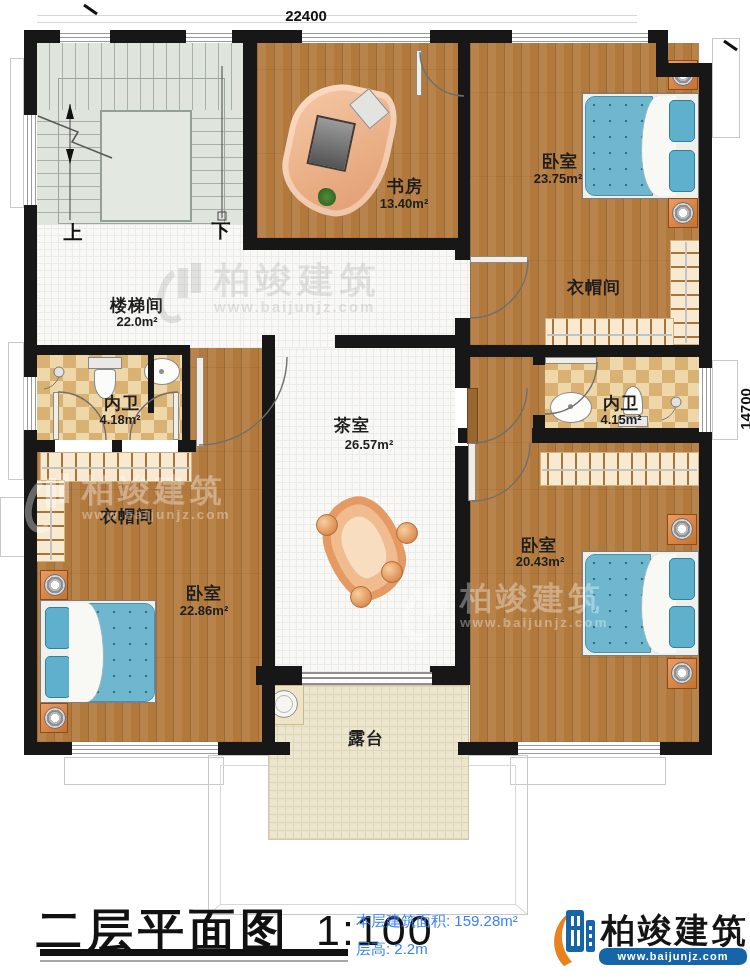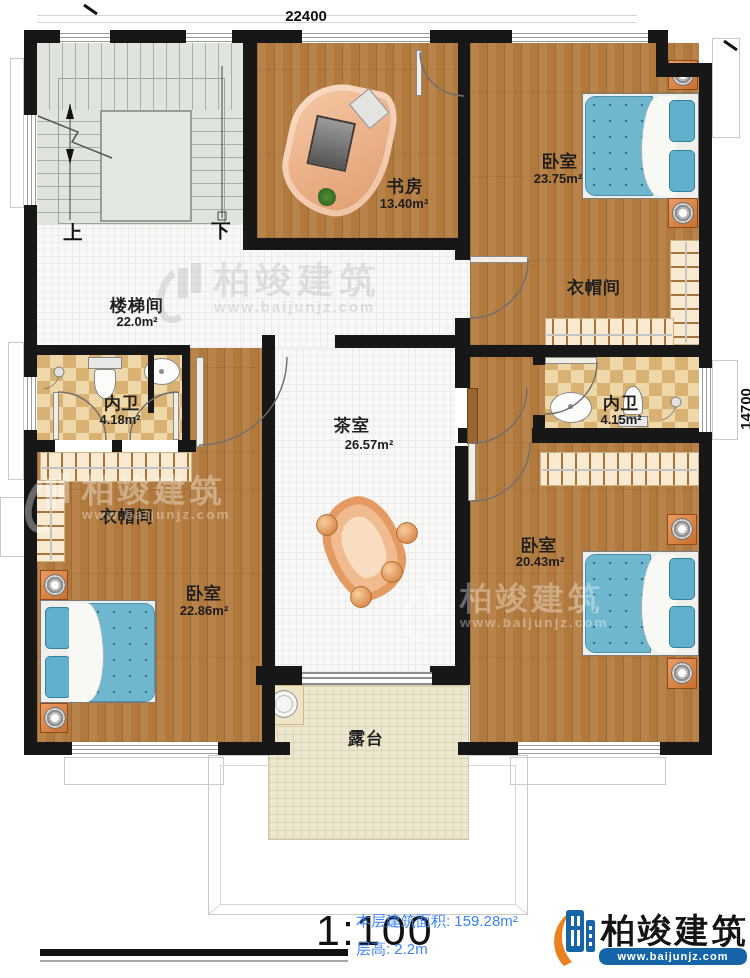--- a/index.html
+++ b/index.html
@@ -337,20 +337,21 @@
       </span>
     <span>
       <b class="wm-name">柏竣建筑</b>
       <i class="wm-url">www.baijunjz.com</i>
     </span>
   </div>
 
   <div class="dim" style="left:276px;top:7px;width:60px;text-align:center">22400</div>
   <div class="dim" style="left:714px;top:400px;width:64px;height:18px;text-align:center;transform:rotate(-90deg)">14700</div>
 
+  <div class="tb-title">二层平面图</div>
   <div class="tb-scale">1:100</div>
   <div class="tb-line1"></div>
   <div class="tb-line2"></div>
   <div class="tb-info" style="left:356px;top:912px">
     <span>本层建筑面积:</span>
     <span>159.28m²</span>
   </div>
   <div class="tb-info" style="left:356px;top:940px">
     <span>层高:</span>
     <span>2.2m</span>

